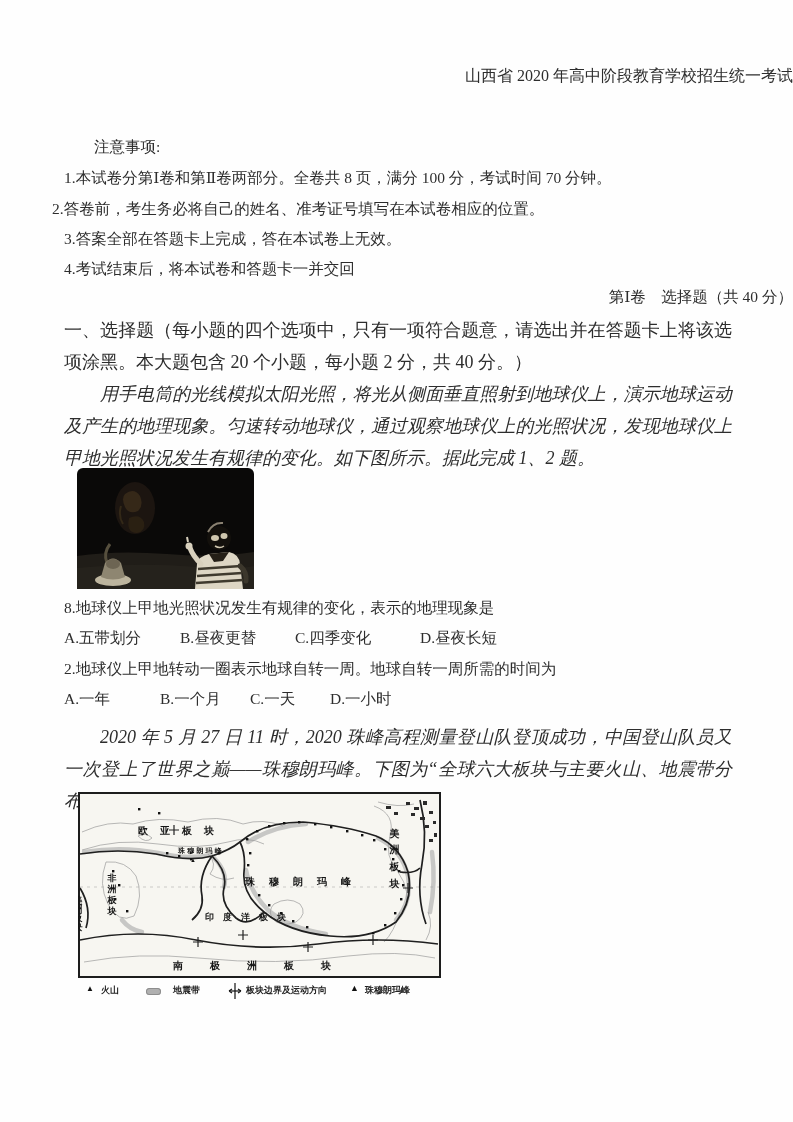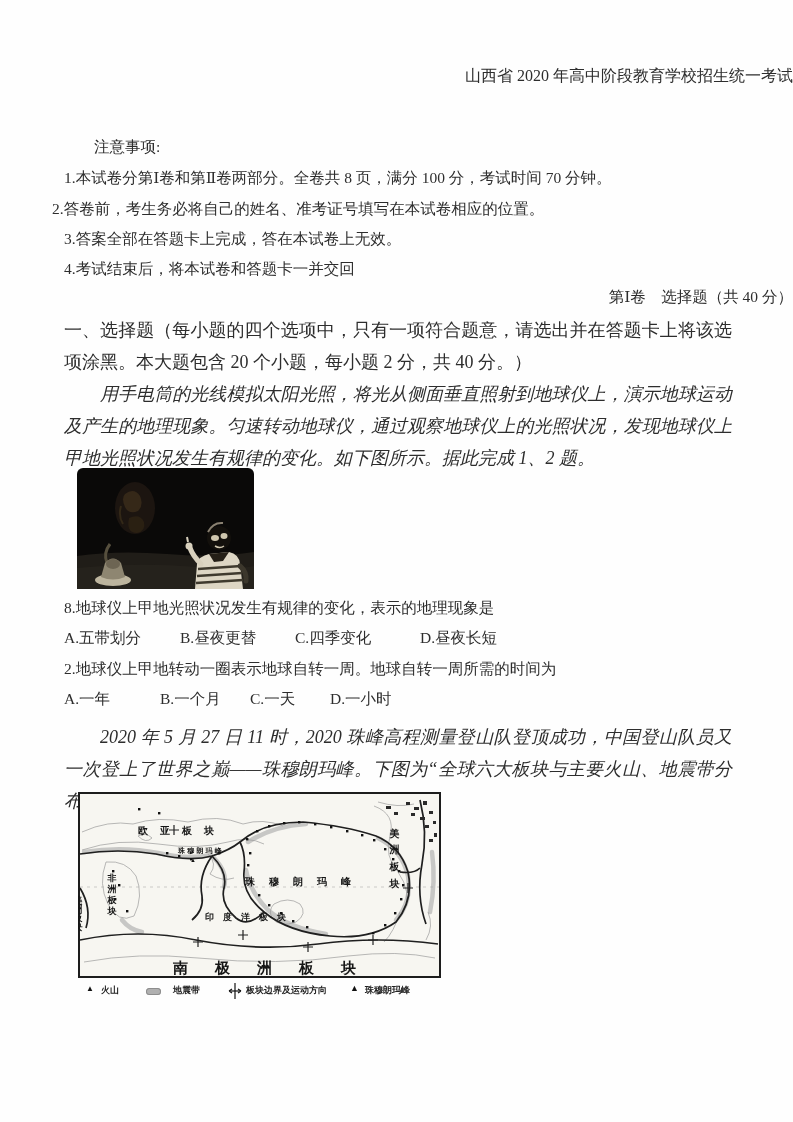--- a/index.html
+++ b/index.html
@@ -42,21 +42,21 @@
   .lbl{position:absolute;font-weight:bold;color:#161616;white-space:nowrap;line-height:1;}
   .vlbl{position:absolute;font-weight:bold;color:#161616;writing-mode:vertical-rl;text-orientation:upright;line-height:1;}
   #lbl-eurasia{left:60px;top:34px;font-size:10px;letter-spacing:12px;}
   #lbl-everest{left:100px;top:56px;font-size:7px;letter-spacing:2.2px;}
   #mk-everest{left:112px;top:65px;font-size:6px;color:#111;}
   #lbl-pacific{left:167px;top:85px;font-size:10px;letter-spacing:14px;}
   #lbl-indian{left:127px;top:121px;font-size:9px;letter-spacing:9px;}
   #lbl-african{left:29px;top:74px;font-size:9px;letter-spacing:11px;}
   #lbl-american{left:311px;top:27px;font-size:10px;letter-spacing:17px;}
   #lbl-american-left{left:-6px;top:94px;font-size:10px;letter-spacing:9px;}
-  #lbl-antarctic{left:95px;top:169px;font-size:15px;letter-spacing:27px;}
+  #lbl-antarctic{left:95px;top:169px;font-size:10px;letter-spacing:27px;}
   #legend{position:absolute;left:0;top:189px;width:363px;height:22px;}
   .leg-lab{position:absolute;top:3px;font-size:9px;font-weight:bold;color:#222;white-space:nowrap;text-align:right;}
   .leg-ic{position:absolute;color:#111;}
   #lg-volcano-ic{left:8px;top:3px;font-size:8px;}
   #lg-volcano-tx{left:23px;}
   #lg-quake-ic{left:68px;top:7px;width:15px;height:7px;background:#b0b0b0;border-radius:4px;box-shadow:inset 0 0 0 1px #8d8d8d;}
   #lg-quake-tx{left:95px;}
   #lg-bound-ic{left:150px;top:1px;}
   #lg-bound-tx{left:168px;}
   #lg-ev-ic{left:272px;top:2px;font-size:9px;}

